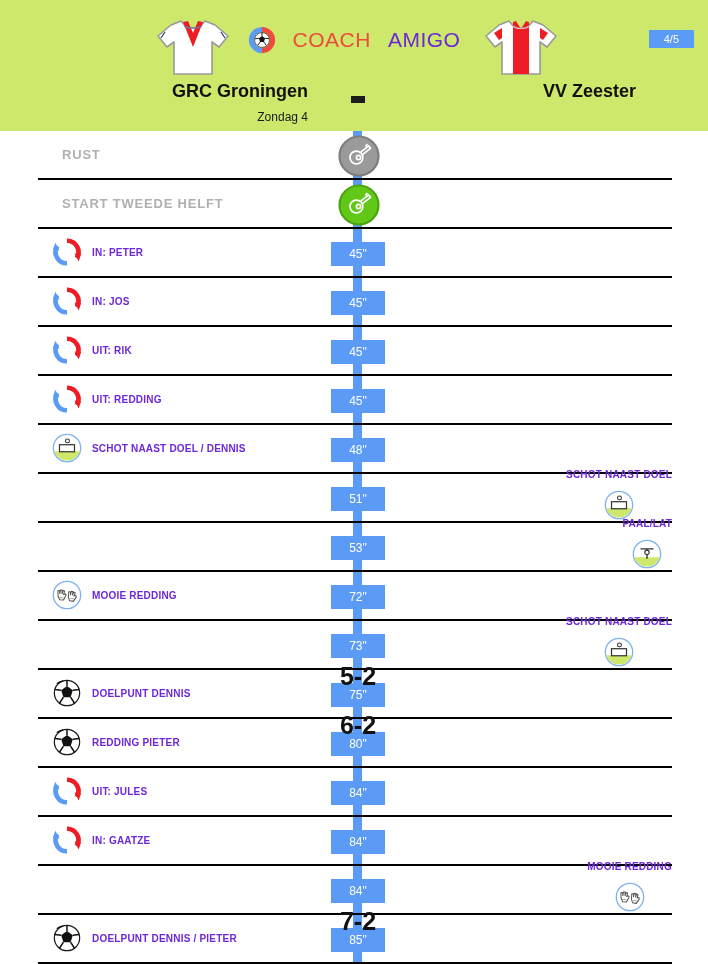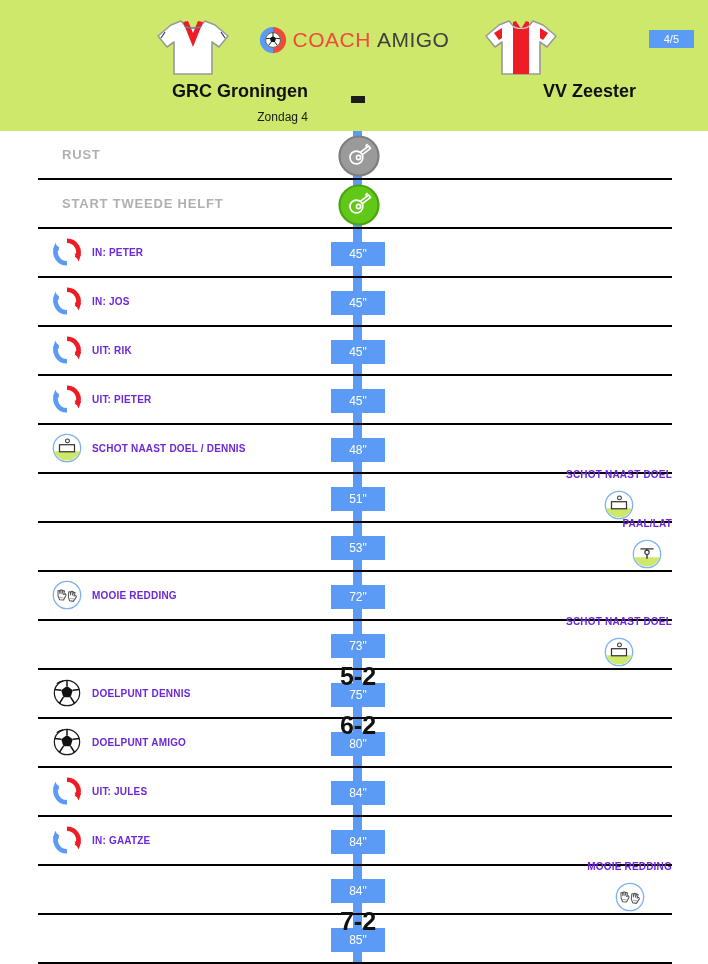--- a/index.html
+++ b/index.html
@@ -35,29 +35,29 @@
     font-family: "Liberation Sans", sans-serif;
   }
   .brand {
     position: absolute;
     left: 0;
     right: 0;
     top: 26px;
     display: flex;
     align-items: center;
     justify-content: center;
-    gap: 6px;
+    gap: 17px;
   }
   .brand-text {
     font-size: 21px;
     letter-spacing: 0.5px;
     font-family: "Liberation Sans", sans-serif;
   }
   .brand-coach { color: #ef4b3c; }
-  .brand-amigo { color: #404040; }
+  .brand-amigo { color: #6d28d9; }
   .brand-logo { width: 28px; height: 28px; display: block; }
 
   .team {
     position: absolute;
     top: 16px;
     width: 230px;
     text-align: right;
   }
   .team-home { left: 78px; }
   .team-away { left: 406px; }
@@ -310,21 +310,21 @@
       <div class="row-line"></div>
       <div class="side side-left">
         <span>
           <svg class="icon" width="30" height="30" viewBox="0 0 32 32">
         <path d="M16 4 A12 12 0 0 1 26.4 22.3" fill="none" stroke="#ee1c25" stroke-width="5" stroke-linecap="butt"></path>
         <path d="M28.5 26 L24 17.5 L31 18.2 Z" fill="#ee1c25"></path>
         <path d="M16 28 A12 12 0 0 1 5.6 9.7" fill="none" stroke="#5b9bf5" stroke-width="5" stroke-linecap="butt"></path>
         <path d="M3.5 6 L8 14.5 L1 13.8 Z" fill="#5b9bf5"></path>
       </svg>
         </span>
-        <span class="evt-label">UIT: PIETER</span>
+        <span class="evt-label">UIT: REDDING</span>
       </div>
       <div class="time-badge">45"</div>
     </div>
     <div class="row">
       <div class="row-line"></div>
       <div class="side side-left">
         <span>
           <svg class="icon" width="30" height="30" viewBox="0 0 32 32">
         <circle cx="16" cy="16" r="14.6" fill="#ffffff" stroke="#7fb3ef" stroke-width="1.4"></circle>
         <path d="M2.2 19.5 A14.6 14.6 0 0 0 29.8 19.5 Z" fill="#cde86b"></path>
@@ -418,21 +418,21 @@
       <div class="row-line"></div>
       <div class="side side-left">
         <span>
           <svg class="icon" width="30" height="30" viewBox="0 0 32 32">
         <circle cx="16" cy="16" r="13.5" fill="#ffffff" stroke="#1a1a1a" stroke-width="1.3"></circle>
         <polygon points="16,8.5 22.2,13 19.8,20.4 12.2,20.4 9.8,13" fill="#111111"></polygon>
         <path d="M16 2.5 L16 8.5 M2.9 12.3 L9.8 13 M29.1 12.3 L22.2 13 M7.8 27.2 L12.2 20.4 M24.2 27.2 L19.8 20.4" stroke="#111111" stroke-width="1.6" fill="none"></path>
         <path d="M5 6 A13.5 13.5 0 0 1 12 3" stroke="#111111" stroke-width="1.3" fill="none"></path>
       </svg>
         </span>
-        <span class="evt-label">DOELPUNT  AMIGO</span>
+        <span class="evt-label">REDDING  PIETER</span>
       </div>
       <div class="score-above">6-2</div>
       <div class="time-badge">80"</div>
     </div>
     <div class="row">
       <div class="row-line"></div>
       <div class="side side-left">
         <span>
           <svg class="icon" width="30" height="30" viewBox="0 0 32 32">
         <path d="M16 4 A12 12 0 0 1 26.4 22.3" fill="none" stroke="#ee1c25" stroke-width="5" stroke-linecap="butt"></path>
@@ -472,16 +472,27 @@
           <path d="M17.5 18.2 L17.9 12.6 L19.7 12.6 L19.7 15.8 L20.6 12 L22.3 12.3 L21.9 16.1 L23.2 12.8 L24.7 13.6 L23.5 17 L25.4 16.4 L26 18 L22.8 22.8 L18.8 22.2 Z"></path>
         </g>
         <path d="M8 18.4 L12.4 19.2 M19.4 19.6 L23.6 20.2" stroke="#888888" stroke-width="0.8" fill="none"></path>
       </svg>
         </span>
       </div>
       <div class="time-badge">84"</div>
     </div>
     <div class="row">
       <div class="row-line"></div>
+      <div class="side side-left">
+        <span>
+          <svg class="icon" width="30" height="30" viewBox="0 0 32 32">
+        <circle cx="16" cy="16" r="13.5" fill="#ffffff" stroke="#1a1a1a" stroke-width="1.3"></circle>
+        <polygon points="16,8.5 22.2,13 19.8,20.4 12.2,20.4 9.8,13" fill="#111111"></polygon>
+        <path d="M16 2.5 L16 8.5 M2.9 12.3 L9.8 13 M29.1 12.3 L22.2 13 M7.8 27.2 L12.2 20.4 M24.2 27.2 L19.8 20.4" stroke="#111111" stroke-width="1.6" fill="none"></path>
+        <path d="M5 6 A13.5 13.5 0 0 1 12 3" stroke="#111111" stroke-width="1.3" fill="none"></path>
+      </svg>
+        </span>
+        <span class="evt-label">DOELPUNT  DENNIS / PIETER</span>
+      </div>
       <div class="score-above">7-2</div>
       <div class="time-badge">85"</div>
     </div>
   </div>
 
 </body></html>

